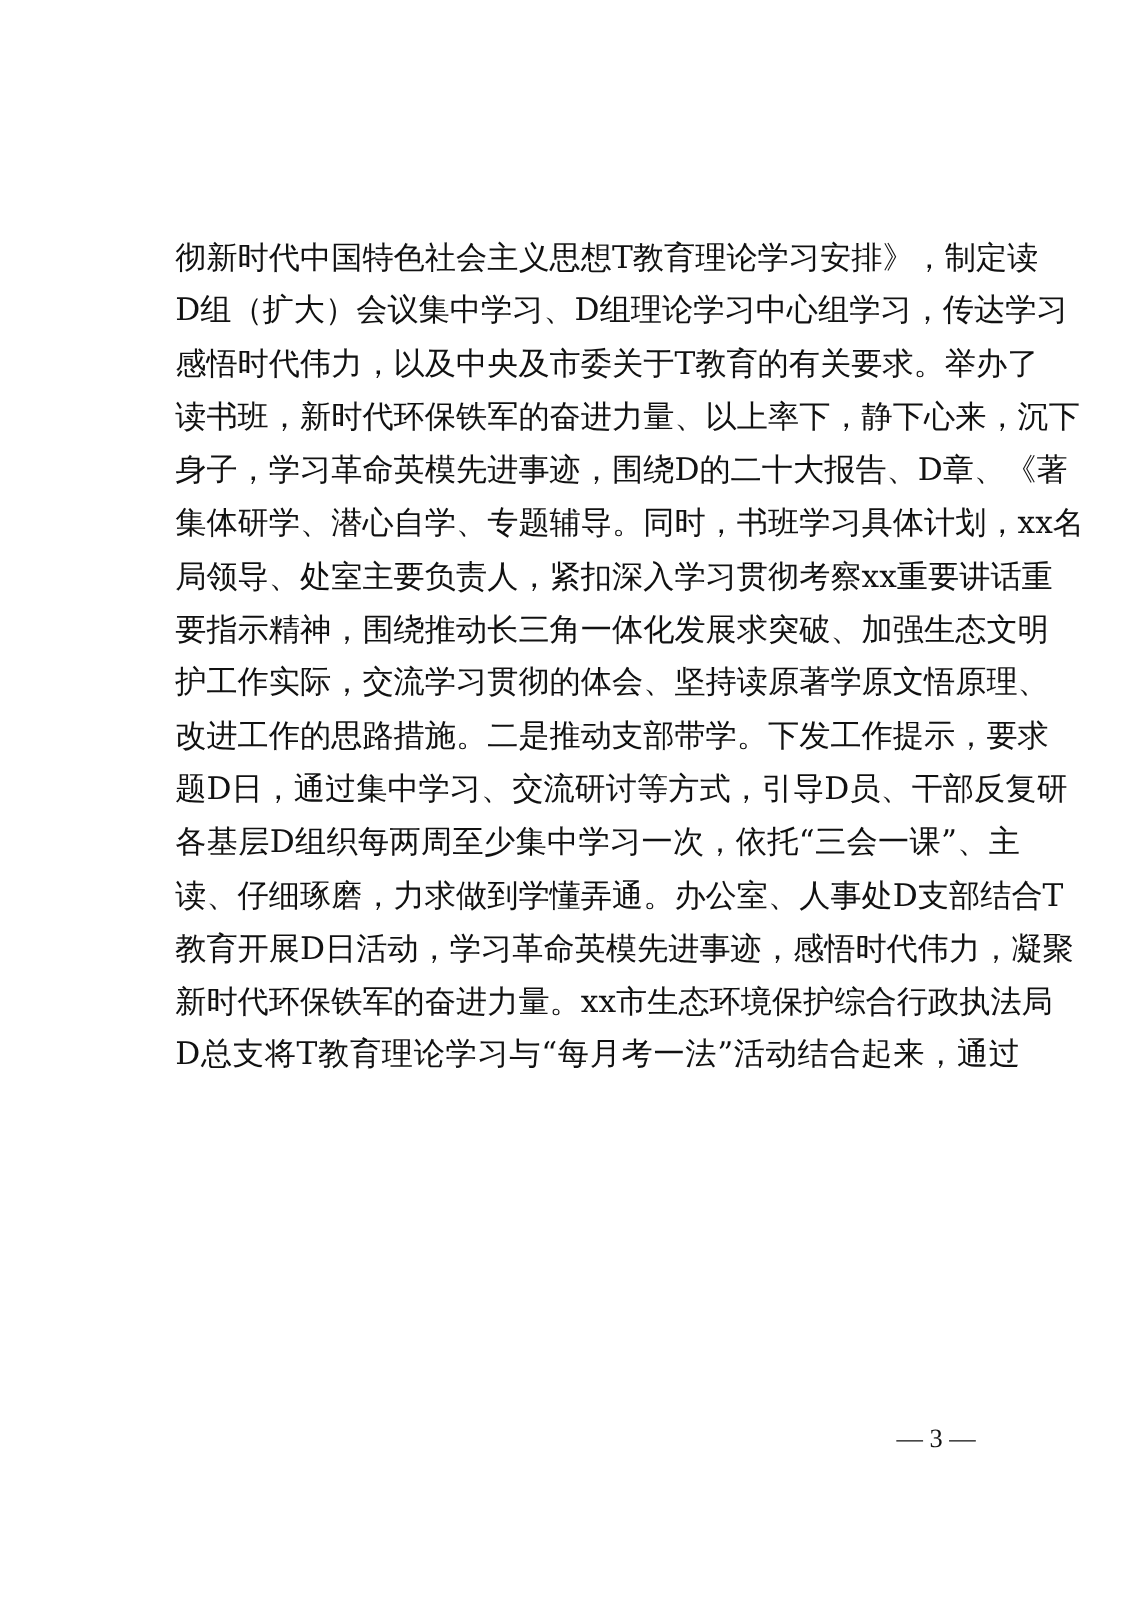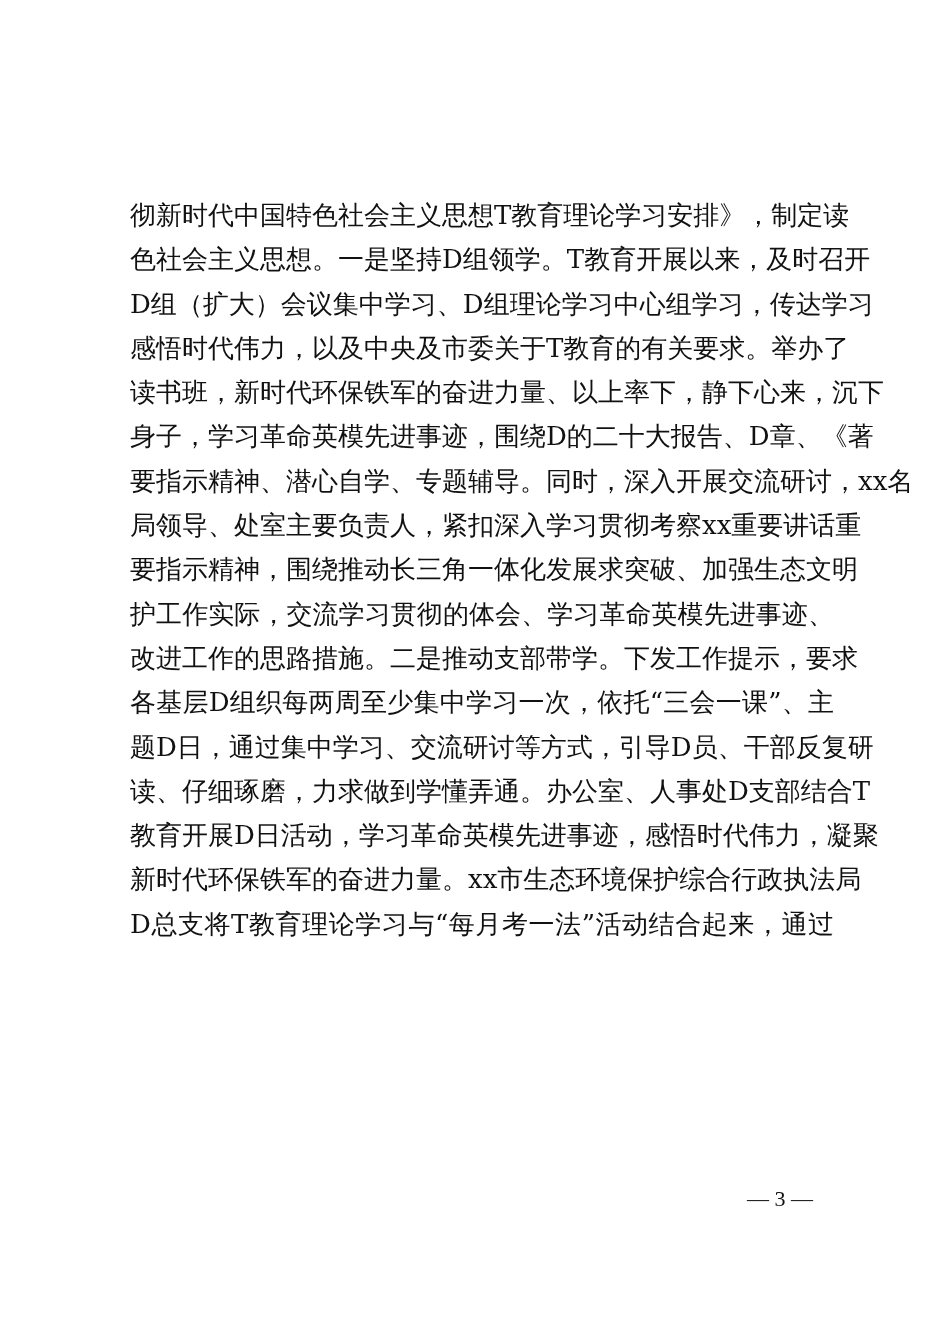--- a/index.html
+++ b/index.html
@@ -1,20 +1,20 @@
 <!DOCTYPE html>
 <html><head>
   <meta charset="utf-8">
   <style>
     html, body { margin: 0; padding: 0; background: #ffffff; }
     body { width: 950px; height: 1344px; position: relative; overflow: hidden; }
     .page { position: absolute; left: 0; top: 0; width: 950px; height: 1344px; background: #ffffff; }
     .body-text {
       position: absolute;
-      left: 130px;
+      left: 146px;
       top: 193px;
       width: 704px;
       font-family: "DejaVu Serif", "Liberation Serif", serif;
       font-size: 26px;
       color: #111111;
     }
     .line {
       height: 44.3px;
       line-height: 44.3px;
       white-space: nowrap;
@@ -32,31 +32,30 @@
       font-size: 22px;
       color: #111111;
     }
   </style>
 </head>
 <body>
 
 <div class="page">
   <div class="body-text">
     <div class="line">彻新时代中国特色社会主义思想T教育理论学习安排》，制定读</div>
-    <div class="line">色社会主义思想。一是坚持D组领学。T教育开展以来，及时召开</div>
     <div class="line">D组（扩大）会议集中学习、D组理论学习中心组学习，传达学习</div>
     <div class="line">感悟时代伟力，以及中央及市委关于T教育的有关要求。举办了</div>
     <div class="line">读书班，新时代环保铁军的奋进力量、以上率下，静下心来，沉下</div>
     <div class="line">身子，学习革命英模先进事迹，围绕D的二十大报告、D章、《著</div>
-    <div class="line">要指示精神、潜心自学、专题辅导。同时，深入开展交流研讨，xx名</div>
+    <div class="line">集体研学、潜心自学、专题辅导。同时，书班学习具体计划，xx名</div>
     <div class="line">局领导、处室主要负责人，紧扣深入学习贯彻考察xx重要讲话重</div>
     <div class="line">要指示精神，围绕推动长三角一体化发展求突破、加强生态文明</div>
-    <div class="line">护工作实际，交流学习贯彻的体会、学习革命英模先进事迹、</div>
+    <div class="line">护工作实际，交流学习贯彻的体会、坚持读原著学原文悟原理、</div>
     <div class="line">改进工作的思路措施。二是推动支部带学。下发工作提示，要求</div>
+    <div class="line">题D日，通过集中学习、交流研讨等方式，引导D员、干部反复研</div>
     <div class="line">各基层D组织每两周至少集中学习一次，依托“三会一课”、主</div>
-    <div class="line">题D日，通过集中学习、交流研讨等方式，引导D员、干部反复研</div>
     <div class="line">读、仔细琢磨，力求做到学懂弄通。办公室、人事处D支部结合T</div>
     <div class="line">教育开展D日活动，学习革命英模先进事迹，感悟时代伟力，凝聚</div>
     <div class="line">新时代环保铁军的奋进力量。xx市生态环境保护综合行政执法局</div>
     <div class="line">D总支将T教育理论学习与“每月考一法”活动结合起来，通过</div>
   </div>
   <div class="page-number">— 3 —</div>
 </div>
 
 </body></html>

